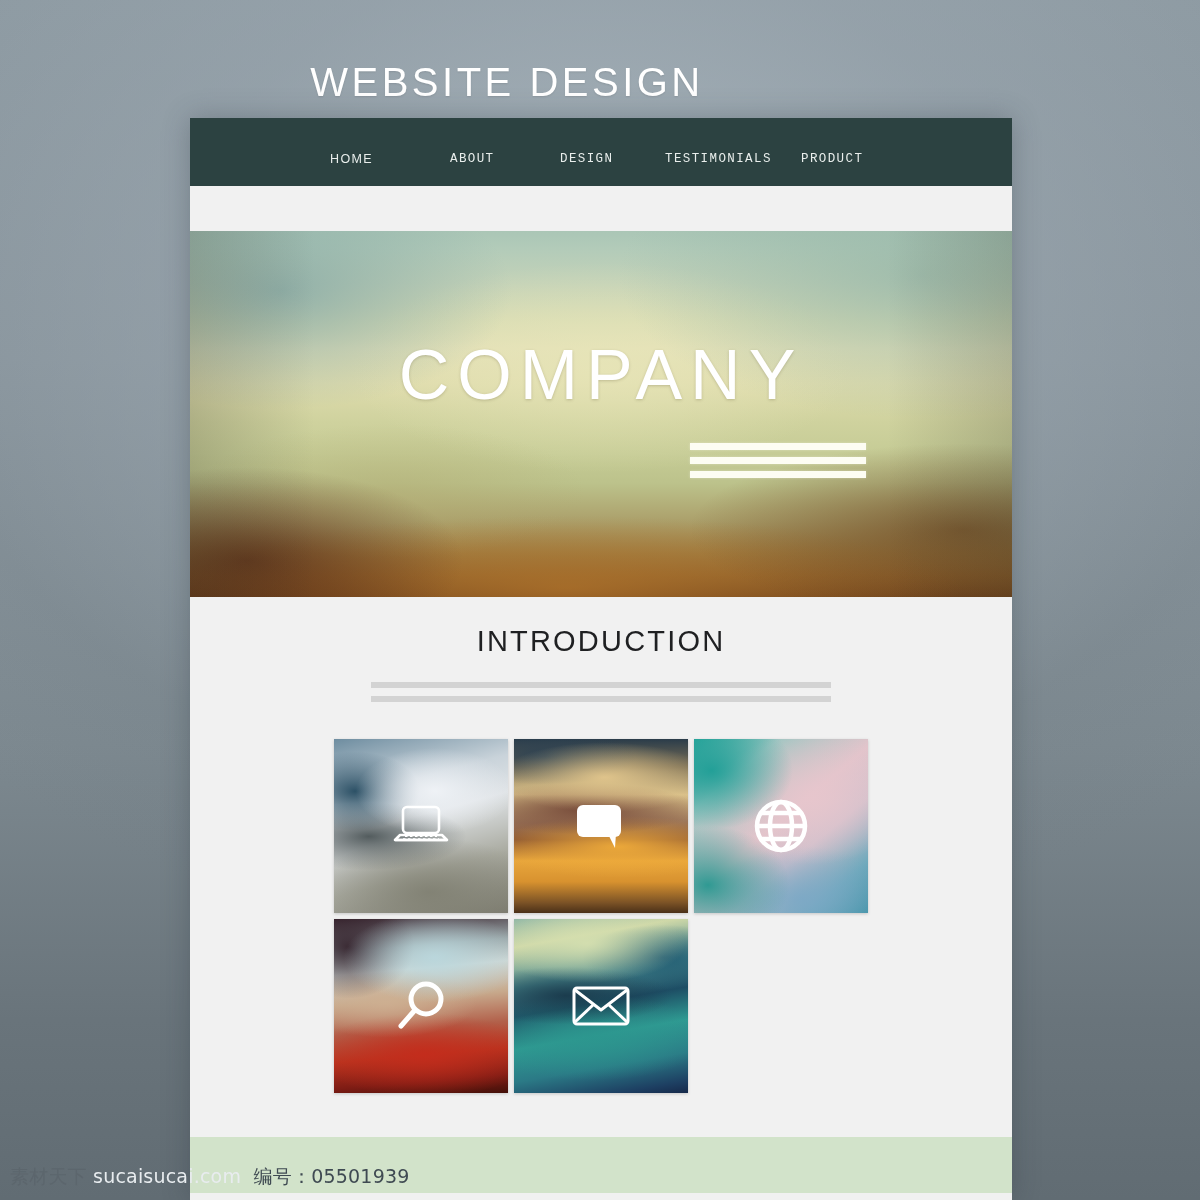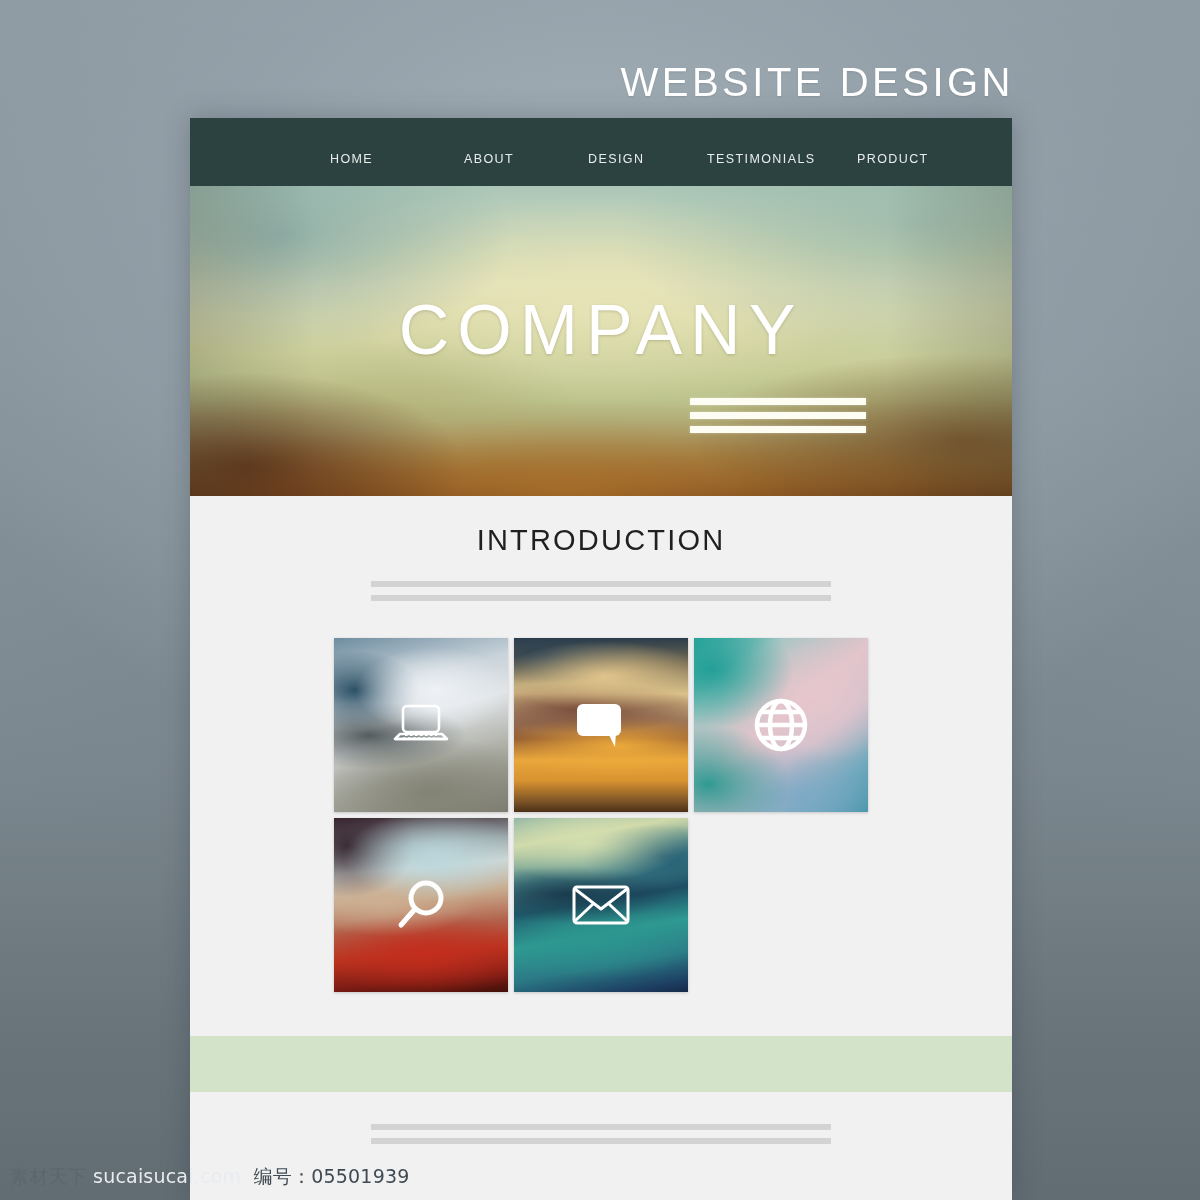--- a/index.html
+++ b/index.html
@@ -24,21 +24,21 @@
       linear-gradient(180deg, #93a0a8 0%, #8d99a1 30%, #7d8990 62%, #69747b 85%, #616c73 100%);
     overflow: hidden;
   }
 
   
   #headline {
     position: absolute;
     left: 0;
     top: 58px;
     width: 1014px;
-    text-align: right;
+    text-align: center;
     color: #ffffff;
     font-size: 40px;
     font-weight: 300;
     letter-spacing: 3.5px;
     line-height: 48px;
     white-space: nowrap;
     text-shadow: 0 1px 2px rgba(0,0,0,0.10);
   }
 
   
@@ -68,32 +68,33 @@
     box-sizing: border-box;
   }
   .navitem {
     color: #e9eeec;
     font-size: 12.5px;
     font-weight: 300;
     letter-spacing: 1.4px;
     white-space: nowrap;
     cursor: pointer;
   }
-  .navitem + .navitem { margin-left: 14px; }
+  .navitem + .navitem { margin-left: 0; font-family: Liberation Mono, monospace; }
   .nav-0 { width: 120px; }
   .nav-1 { width: 110px; }
   .nav-2 { width: 105px; }
   .nav-3 { width: 136px; }
   .nav-4 { width: 100px; }
 
   
   #hero {
     position: relative;
-    height: 310px;
+    height: 366px;
     overflow: hidden;
+    margin-top: 45px;
   }
   .hero-layer {
     position: absolute;
     inset: -10px;
   }
   .hero-base {
     background: linear-gradient(180deg,
       #a6c3b4 0%,
       #b2cbb9 7%,
       #c3d2b8 16%,

